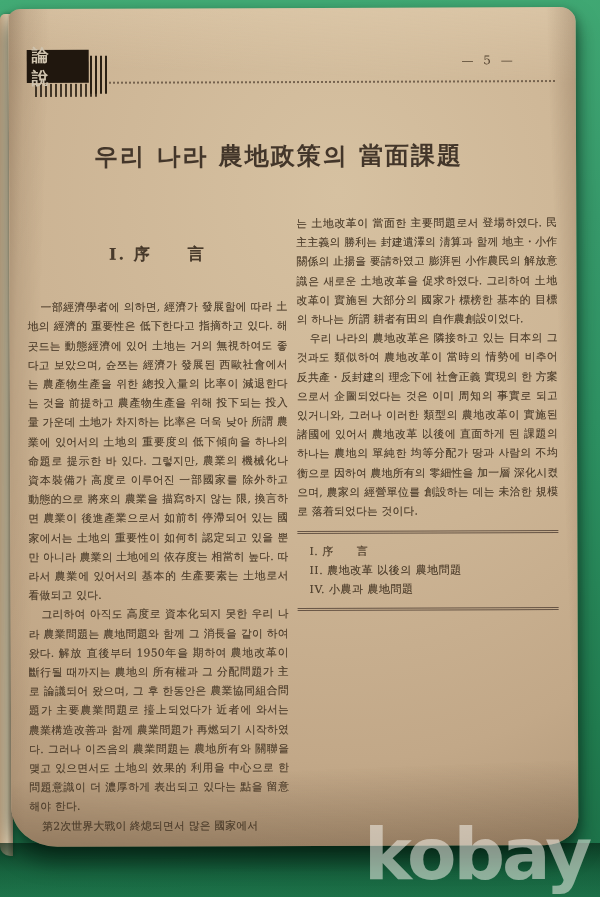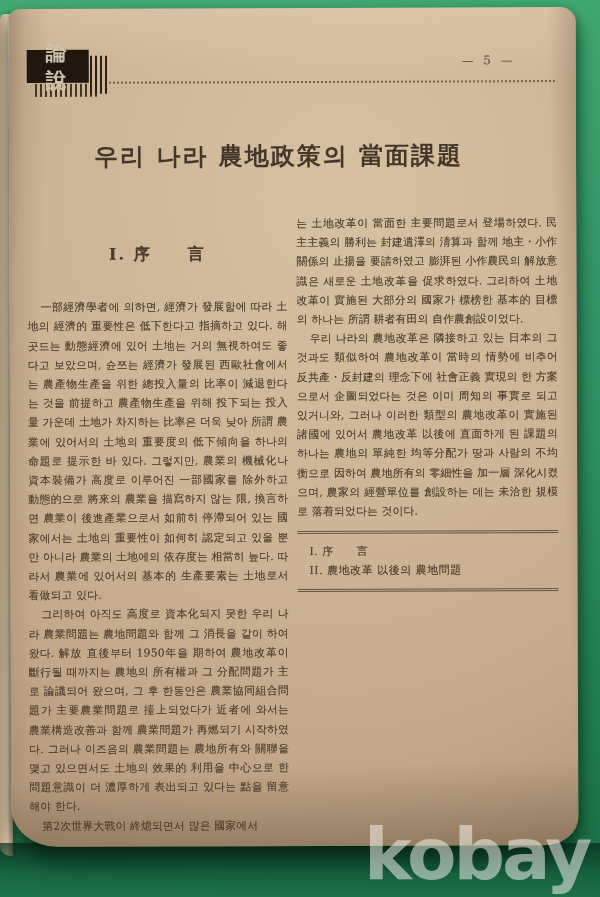--- a/index.html
+++ b/index.html
@@ -24,21 +24,21 @@
   .page::before{content:"";position:absolute;inset:0;pointer-events:none;
     border-radius:inherit;
     background:
       linear-gradient(92deg,rgba(70,45,25,.30) 0%,rgba(70,45,25,.10) 3%,rgba(70,45,25,0) 7%),
       linear-gradient(268deg,rgba(70,45,25,.22) 0%,rgba(70,45,25,0) 5%),
       linear-gradient(358deg,rgba(60,40,22,.30) 0%,rgba(60,40,22,0) 10%),
       linear-gradient(182deg,rgba(238,220,190,.38) 0%,rgba(238,220,190,0) 9%);}
 
   .stamp-box{position:absolute;left:18px;top:41px;width:62px;height:33px;z-index:3;
     background:#20170e;color:#cfc3ae;display:flex;align-items:center;justify-content:center;
-    font-weight:700;font-size:21px;letter-spacing:7px;padding-left:19px;box-sizing:border-box;}
+    font-weight:700;font-size:17px;letter-spacing:7px;padding-left:5px;box-sizing:border-box;}
   .stripes{position:absolute;z-index:2;background:repeating-linear-gradient(90deg,#2a2014 0 2px,rgba(42,32,20,0) 2px 5px);}
   .stripes-right{left:81px;top:47px;width:18px;height:38px;}
   .stripes-bottom{left:26px;top:75px;width:64px;height:13px;opacity:.85;}
 
   .page-number{position:absolute;right:60px;top:46px;font-size:12px;letter-spacing:3px;color:#53422f;}
 
   .dotted-rule{position:absolute;left:96px;top:73px;width:452px;height:2px;opacity:.8;
     background:repeating-linear-gradient(90deg,#5f4d3b 0 2px,rgba(95,77,59,0) 2px 4px);}
 
   .title{position:absolute;left:0;right:0;top:132px;margin:0;text-align:center;
@@ -89,18 +89,19 @@
       <p>第2次世界大戰이 終熄되면서 많은 國家에서</p>
     </div>
 
     <div class="col col-right">
       <p class="cont">는 土地改革이 當面한 主要問題로서 登場하였다. 民主主義의 勝利는 封建遺澤의 淸算과 함께 地主・小作關係의 止揚을 要請하였고 膨湃된 小作農民의 解放意識은 새로운 土地改革을 促求하였다. 그리하여 土地改革이 實施된 大部分의 國家가 標榜한 基本的 目標의 하나는 所謂 耕者有田의 自作農創設이었다.</p>
       <p>우리 나라의 農地改革은 隣接하고 있는 日本의 그것과도 類似하여 農地改革이 當時의 情勢에 비추어 反共產・反封建의 理念下에 社會正義 實現의 한 方案으로서 企圖되었다는 것은 이미 周知의 事實로 되고 있거니와, 그러나 이러한 類型의 農地改革이 實施된 諸國에 있어서 農地改革 以後에 直面하게 된 課題의 하나는 農地의 單純한 均等分配가 땅과 사람의 不均衡으로 因하여 農地所有의 零細性을 加一層 深化시켰으며, 農家의 經營單位를 創設하는 데는 未洽한 規模로 落着되었다는 것이다.</p>
 
       <div class="toc">
         <div class="toc-item">I. 序　　言</div>
         <div class="toc-item">II. 農地改革 以後의 農地問題</div>
+        <div class="toc-item">IV. 小農과 農地問題</div>
       </div>
     </div>
   </div>
 
   <div class="watermark">kobay</div>
 </div>
 
 </body></html>

